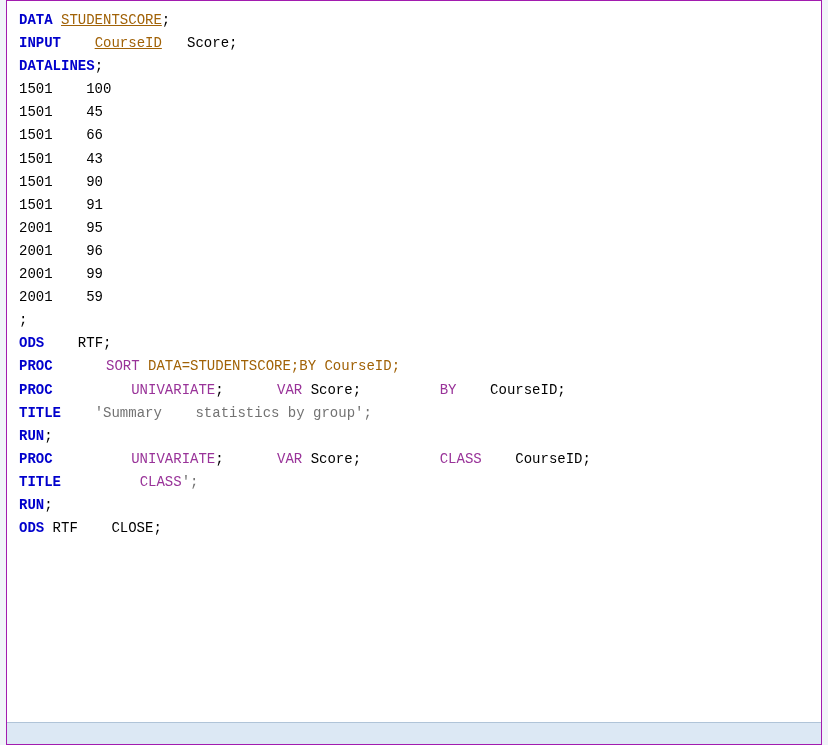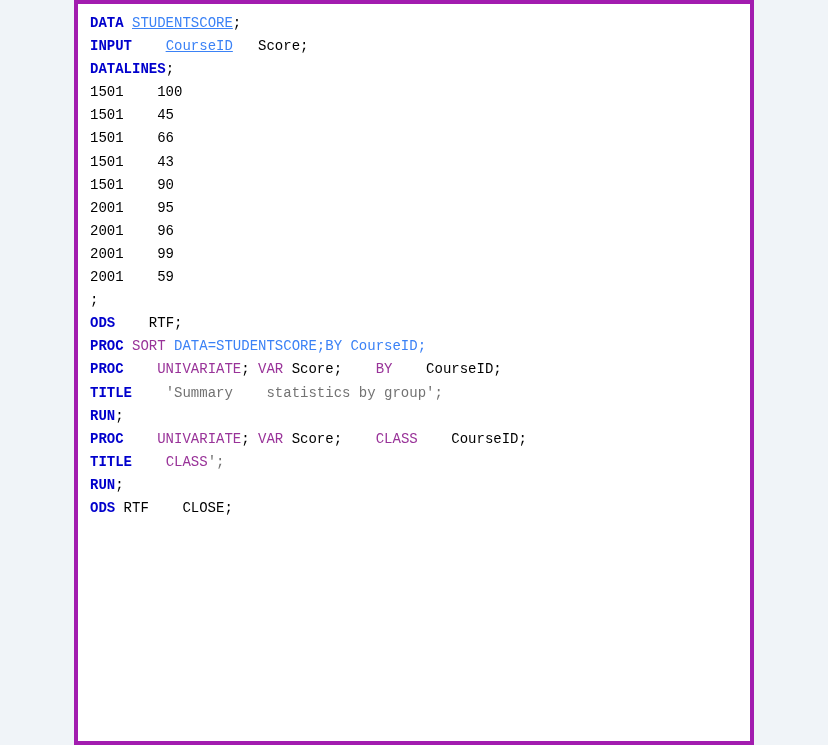--- a/index.html
+++ b/index.html
@@ -12,47 +12,47 @@
       background: #f0f4f8;
       font-family: 'Courier New', Courier, monospace;
       font-size: 14px;
       display: flex;
       justify-content: center;
       align-items: center;
       min-height: 100vh;
     }
 
     .editor-container {
-      width: 680px;
+      width: 816px;
       min-height: 745px;
       background: #ffffff;
-      border: 4px solid #a21caf;
+      border: 1px solid #a21caf;
       overflow: hidden;
       display: flex;
-      flex-direction: row;
+      flex-direction: column;
     }
 
     .code-area {
       flex: 1;
       padding: 8px 12px;
       background: #ffffff;
       overflow: auto;
       line-height: 1.65;
     }
 
     .line {
       white-space: pre;
       display: flex;
       flex-wrap: nowrap;
     }
 
     
     .kw-blue    { color: #0000cc; font-weight: bold; }   
-    .kw-red     { color: #3b82f6; }                       
-    .kw-purple  { color: #993399; }                       
+    .kw-red     { color: #a16207; }                       
+    .kw-purple  { color: #993399; margin-left: 45px; }                       
     .str-teal   { color: #737373; }                       
     .plain      { color: #000000; }
 
     .underline  { text-decoration: underline; }
 
     .cursor-line {
       background: #e8f0f8;
     }
 
     .bottom-bar {
@@ -68,20 +68,21 @@
   <div class="code-area" id="code-area">
 
   <div class="line"><span class="kw-blue">DATA </span><span class="kw-red underline">STUDENTSCORE</span><span class="plain">;</span></div>
       <div class="line"><span class="kw-blue">INPUT</span><span class="plain">    </span><span class="kw-red underline">CourseID</span><span class="plain">   Score;</span></div>
       <div class="line"><span class="kw-blue">DATALINES</span><span class="plain">;</span></div>
       <div class="line"><span class="plain">1501    100</span></div>
       <div class="line"><span class="plain">1501    45</span></div>
       <div class="line"><span class="plain">1501    66</span></div>
       <div class="line"><span class="plain">1501    43</span></div>
       <div class="line"><span class="plain">1501    90</span></div>
+      <div class="line"><span class="plain">1501    91</span></div>
       <div class="line"><span class="plain">2001    95</span></div>
       <div class="line"><span class="plain">2001    96</span></div>
       <div class="line"><span class="plain">2001    99</span></div>
       <div class="line"><span class="plain">2001    59</span></div>
       <div class="line"><span class="plain">;</span></div>
       <div class="line"><span class="kw-blue">ODS</span><span class="plain">    RTF;</span></div>
       <div class="line"><span class="kw-blue">PROC </span><span class="kw-purple">SORT </span><span class="kw-red">DATA=STUDENTSCORE;BY CourseID;</span></div>
       <div class="line"><span class="kw-blue">PROC</span><span class="plain">    </span><span class="kw-purple">UNIVARIATE</span><span class="plain">; </span><span class="kw-purple">VAR</span><span class="plain"> Score;    </span><span class="kw-purple">BY</span><span class="plain">    CourseID;</span></div>
       <div class="line"><span class="kw-blue">TITLE</span><span class="plain">    </span><span class="str-teal">'Summary    statistics by group';</span></div>
       <div class="line"><span class="kw-blue">RUN</span><span class="plain">;</span></div>

